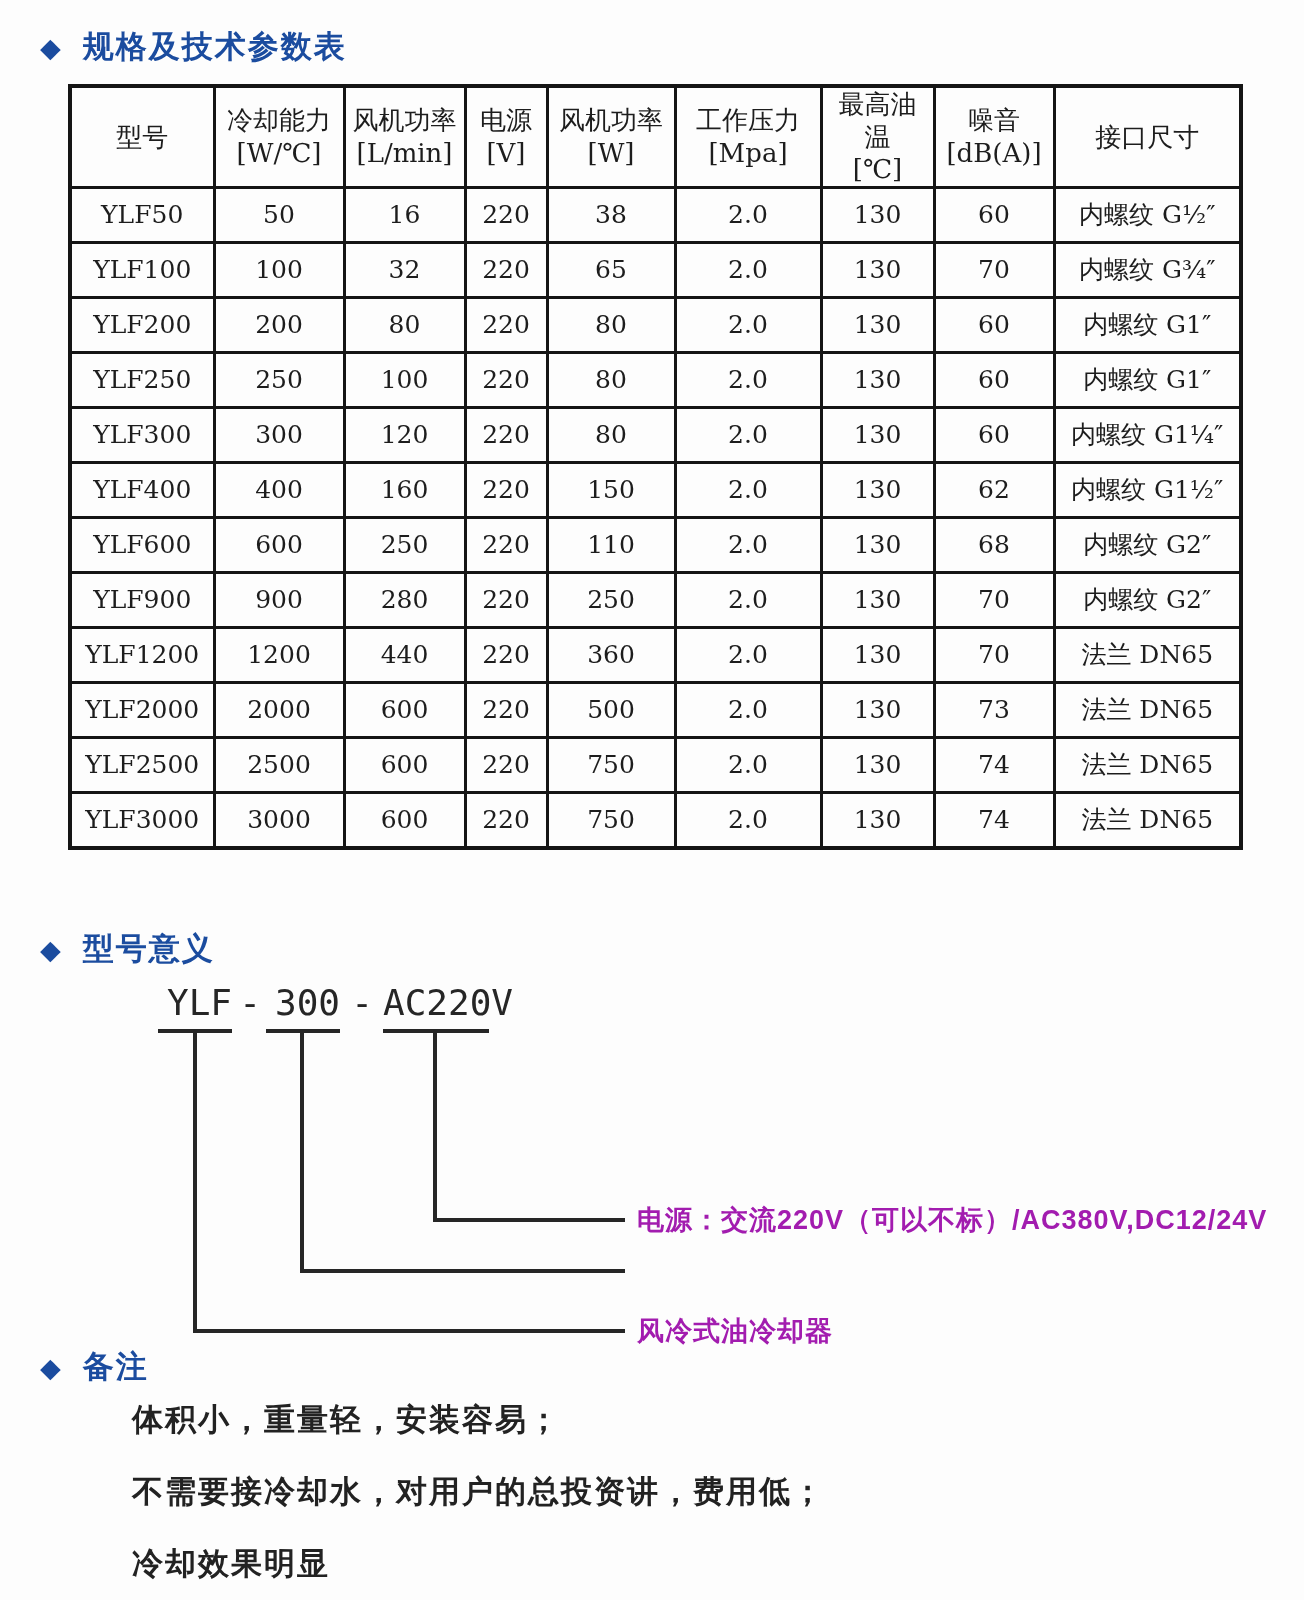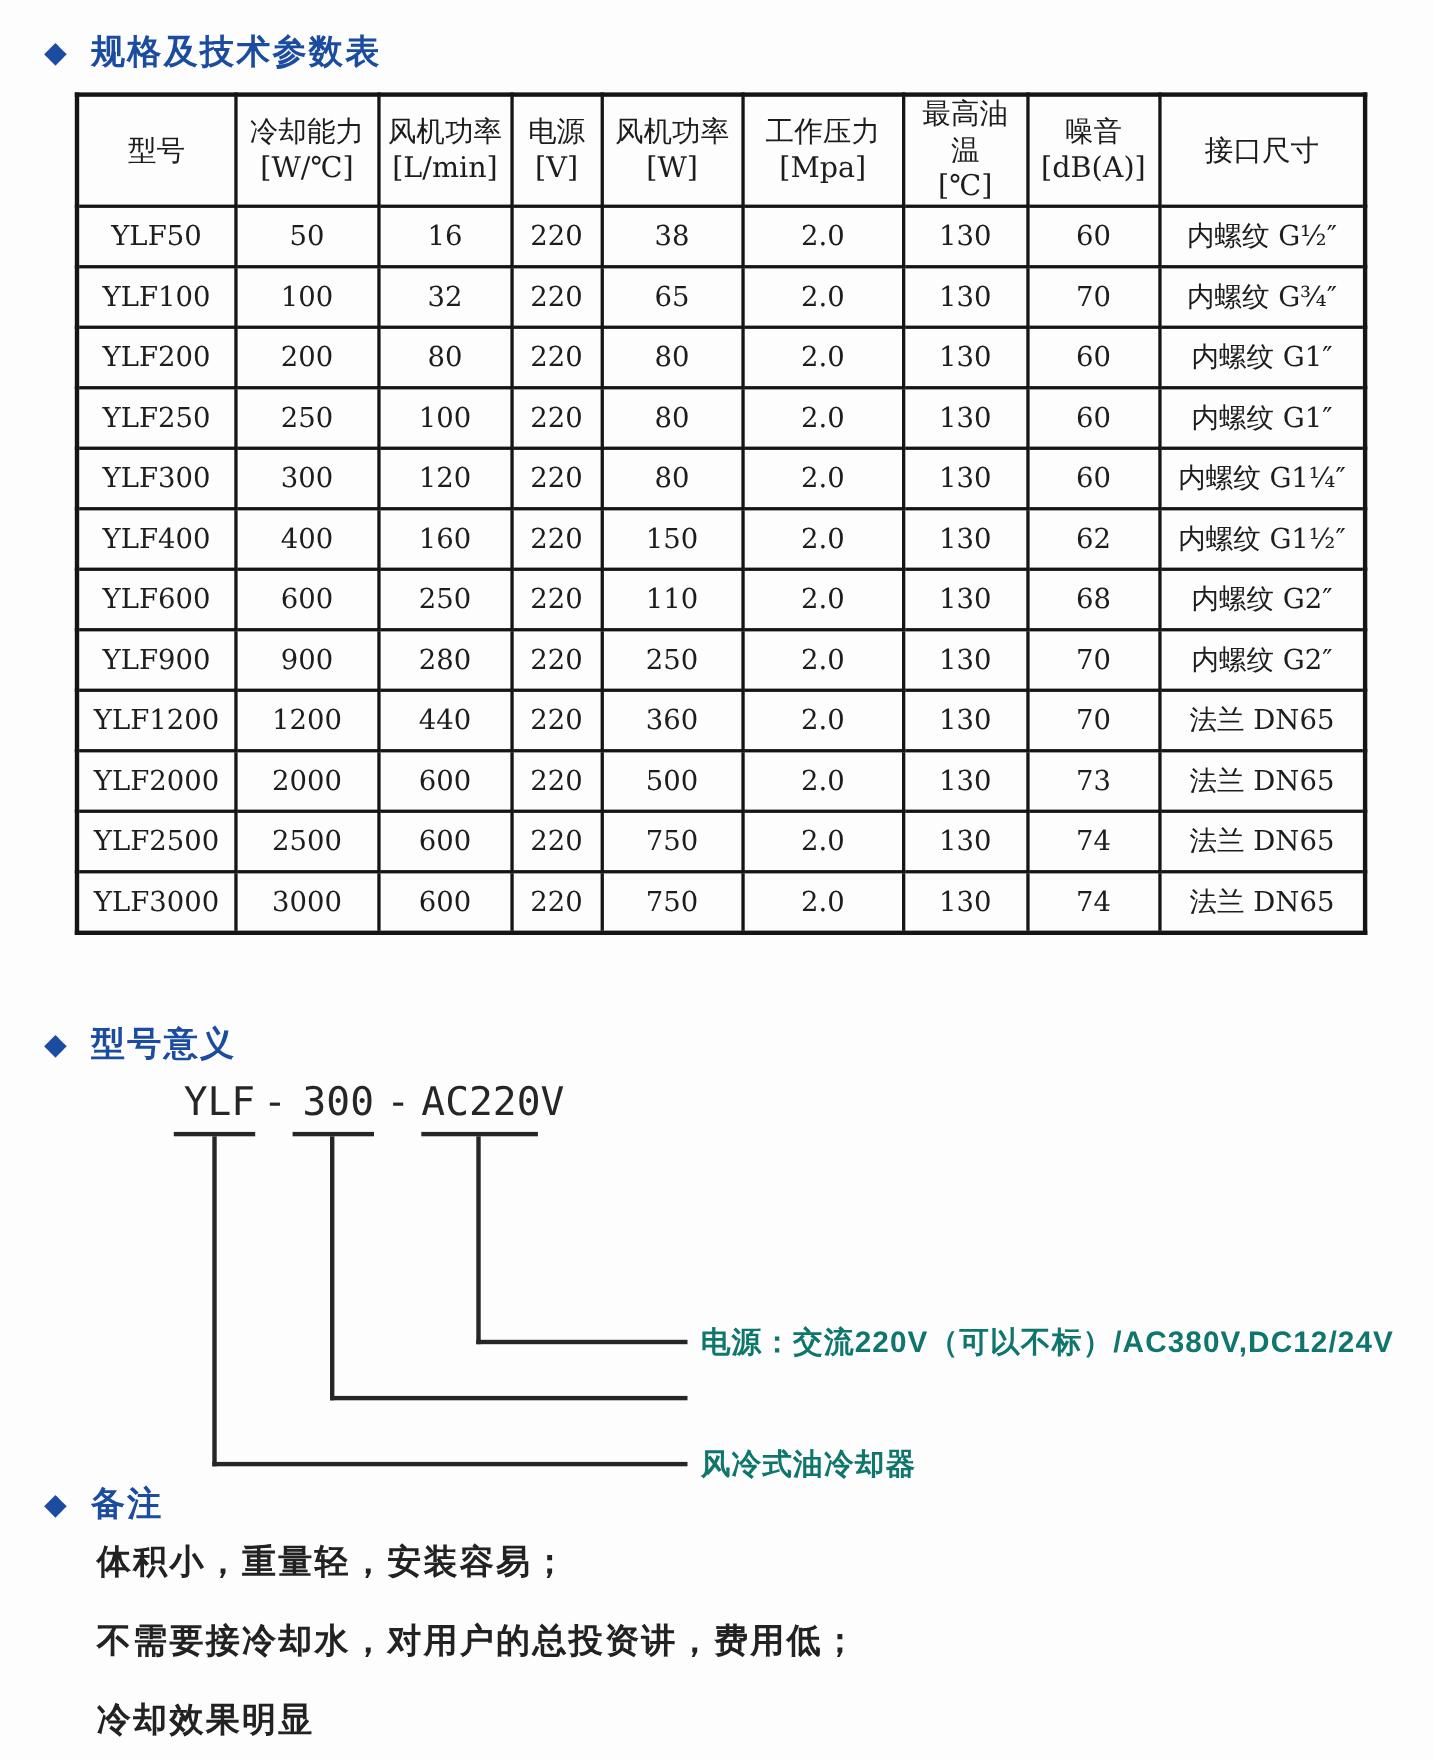--- a/index.html
+++ b/index.html
@@ -62,34 +62,34 @@
   .hline{position:absolute;height:4px;background:#262626;}
   #v-series{left:193px;top:58px;height:300px;}
   #v-capacity{left:300px;top:58px;height:240px;}
   #v-power{left:433px;top:58px;height:189px;}
   #h-power{left:433px;top:243px;width:192px;}
   #h-capacity{left:300px;top:294px;width:325px;}
   #h-series{left:193px;top:354px;width:432px;}
   .callout{
     position:absolute;left:637px;
     font-family:"Liberation Sans",sans-serif;
-    font-weight:bold;font-size:27px;color:#0f766e;
+    font-weight:bold;font-size:27px;color:#a21caf;
     white-space:nowrap;letter-spacing:1px;
   }
   #callout-power{top:227px;}
   #callout-capacity{top:278px;}
   #callout-series{top:338px;}
 
   
   #notes-list{position:absolute;left:88px;top:1398px;}
   .note-line{
     font-family:"Liberation Sans",sans-serif;
     font-weight:bold;font-size:31px;color:#222;
     height:72px;line-height:44px;
-    letter-spacing:2px;white-space:nowrap;
+    letter-spacing:2px;white-space:nowrap;margin-left:44px;
   }
 </style>
 </head>
 <body>
 
 <div class="sec-head" id="specs-head">
   <span class="diamond">◆</span>
   <span>规格及技术参数表</span>
 </div>
 

